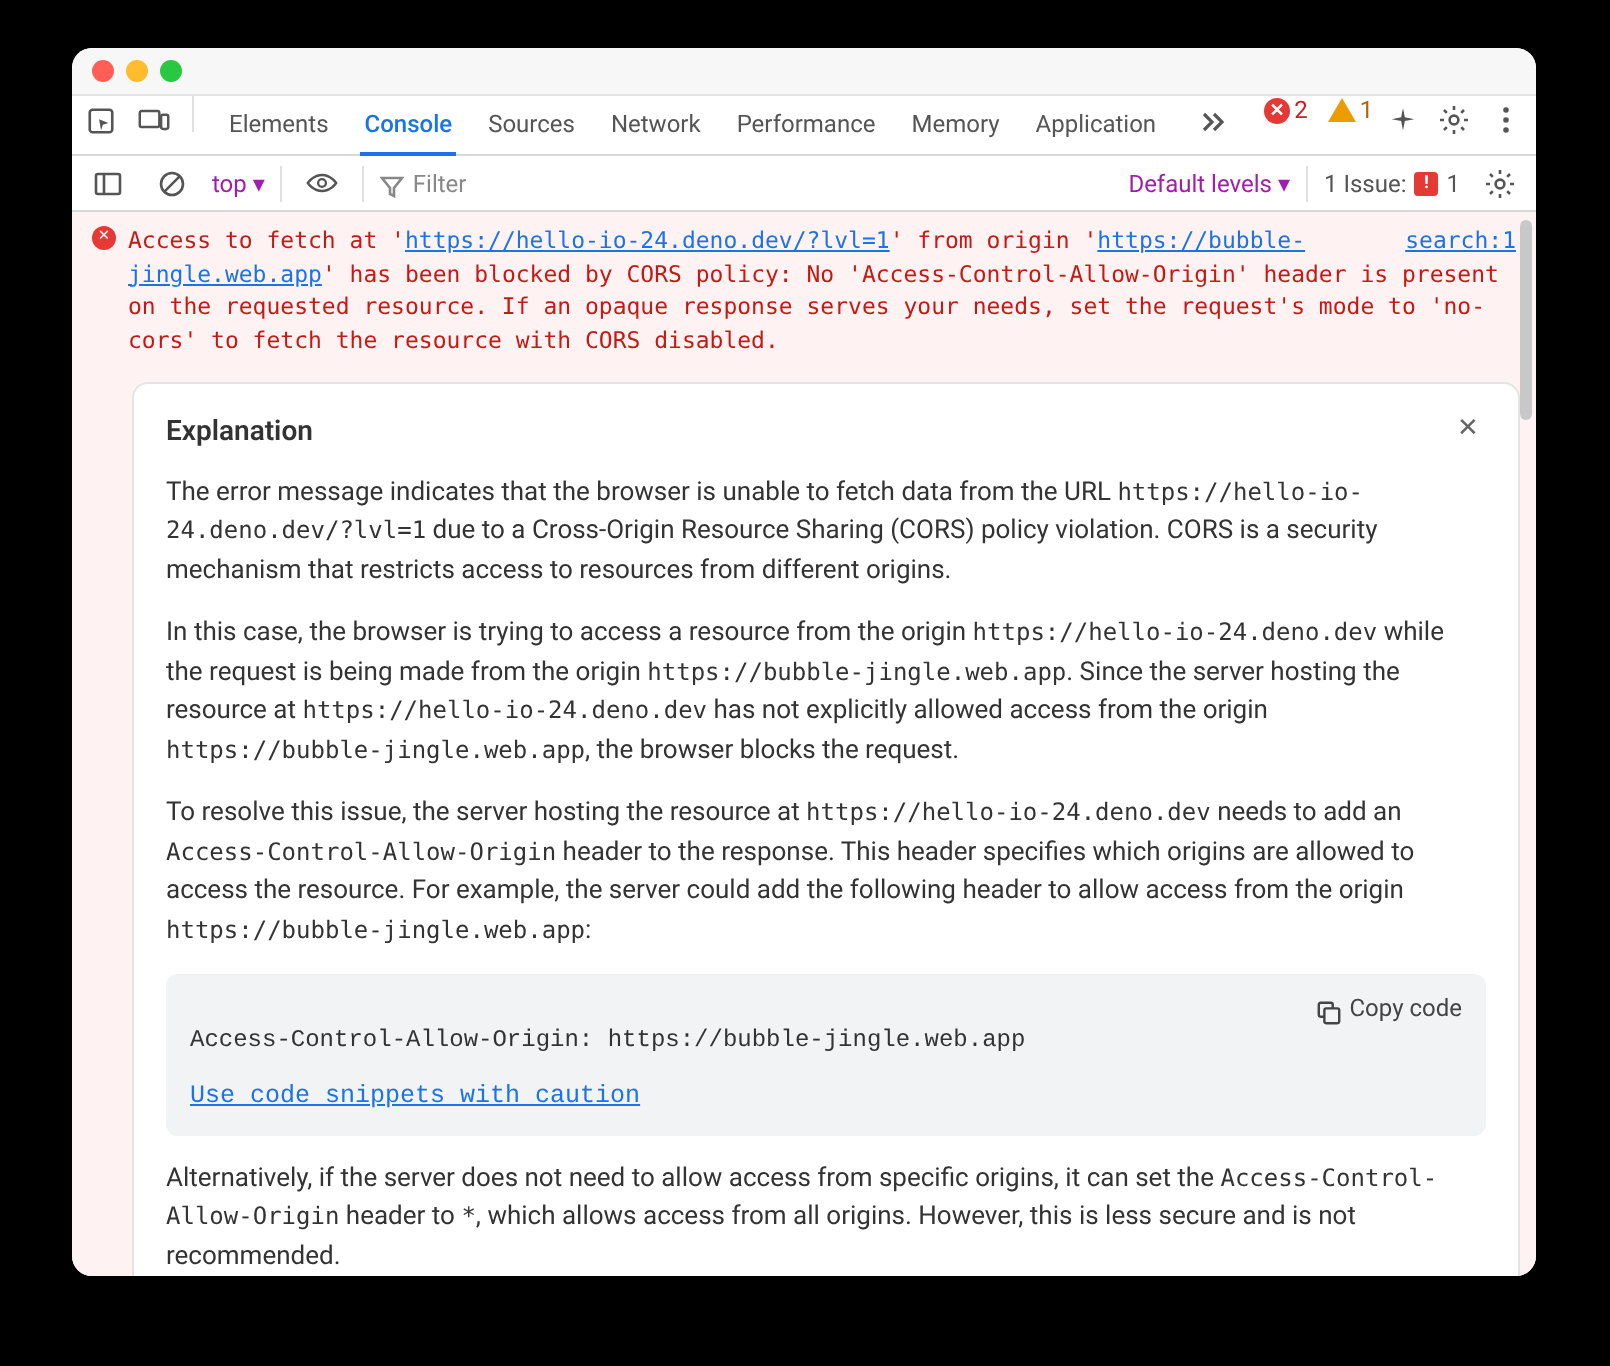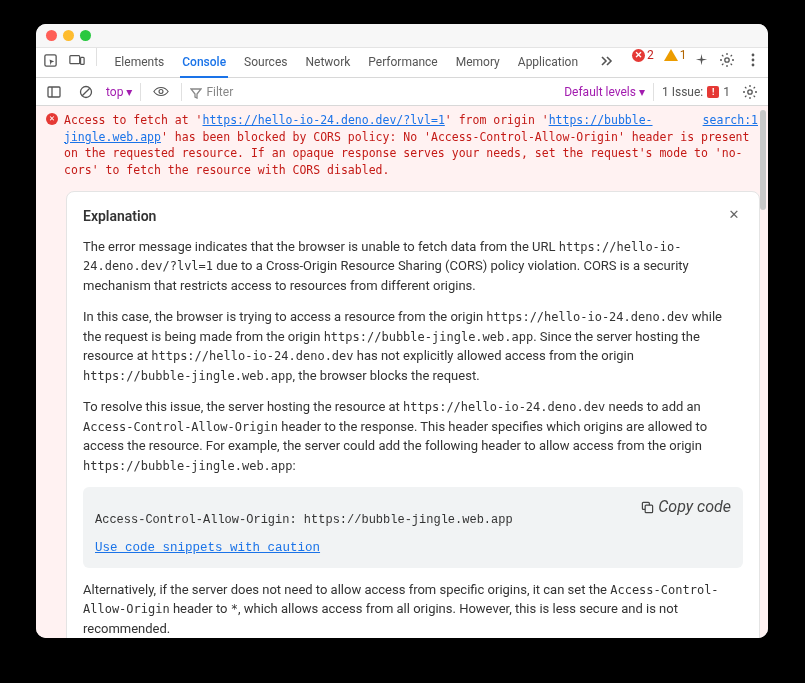--- a/index.html
+++ b/index.html
@@ -38,21 +38,21 @@
   .consolemsg a { color: #1a73e8; text-decoration: underline; }
   .consolemsg .srclink { float: right; color:#1a73e8;text-align:right; }
 
   .panel { background: #fff; margin: 4px 8px 10px 30px; border: 1px solid #e4e4e4; border-radius: 8px; padding: 14px 16px 12px; font-size: 13px; color: #333; line-height: 1.5; }
   .panel h3 { font-size: 14px; font-weight: 600; margin-bottom: 10px; }
   .panel .close { float: right; width:18px; height:18px; display:flex; align-items:center; justify-content:center; color:#666; cursor:pointer; }
   .panel p { margin-bottom: 12px; }
   .panel .mono { font-family: "SF Mono", Menlo, Consolas, monospace; font-size: 12px; }
 
   .codebox { background: #f1f3f4; border-radius: 6px; padding: 10px 12px; margin-bottom: 12px; }
-  .codebox .copy { float: right; font-size: 16px; color: #444; display:flex; align-items:center; gap:4px; cursor:pointer; margin-top:-2px;font-style:italic;}
+  .codebox .copy { float: right; font-size: 12px; color: #444; display:flex; align-items:flex-end; gap:4px; cursor:pointer; margin-top:-2px;}
   .codebox pre { font-family: Liberation Mono, monospace; font-size: 12px; margin-top: 14px; }
   .codebox .caution { display:inline-block; margin-top: 10px; color: #1a73e8; text-decoration: underline; font-size: 12.5px; cursor:pointer;font-family:Liberation Mono, monospace;}
 </style>
 </head>
 <body>
 
 <div class="window">
 
   <div class="titlebar">
     <div class="traffic">

